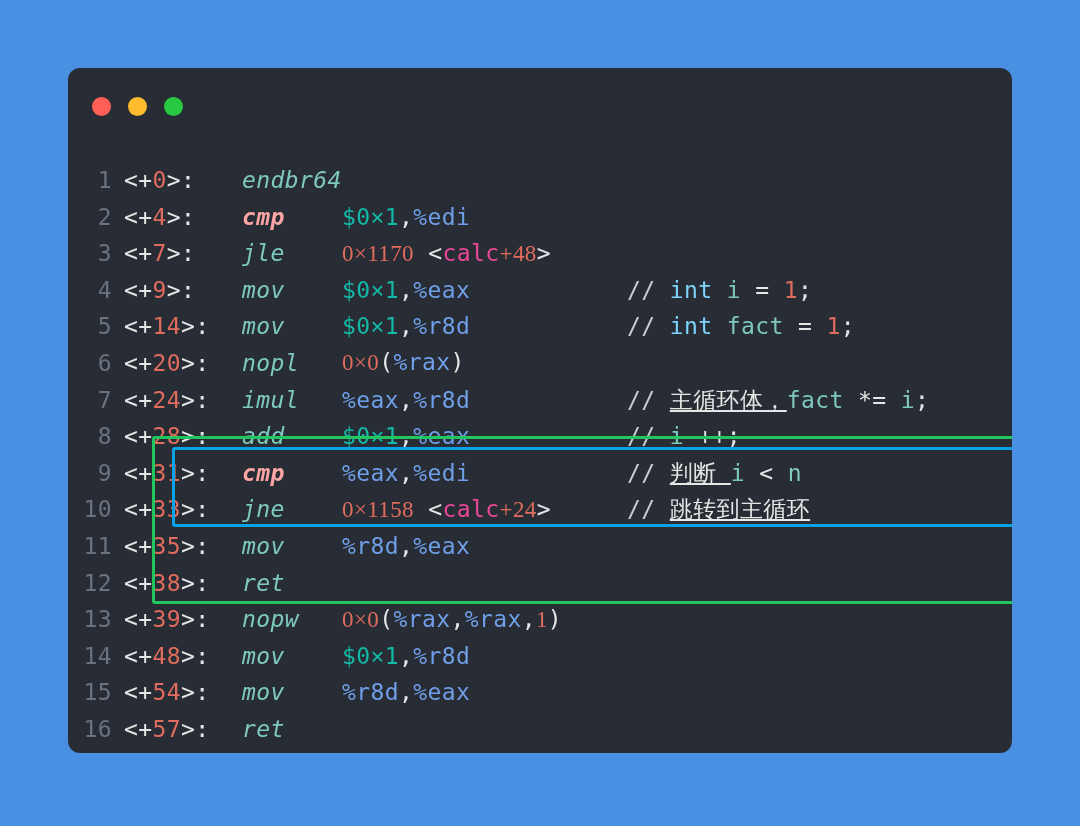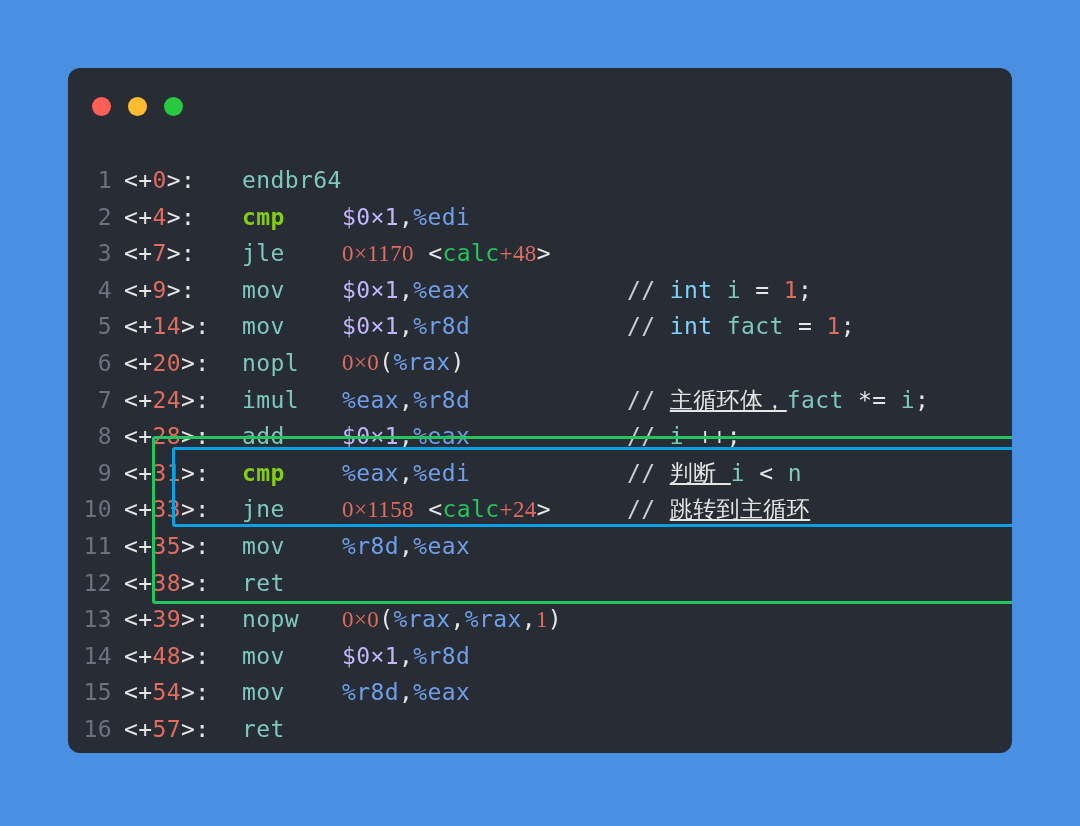--- a/index.html
+++ b/index.html
@@ -83,39 +83,40 @@
     width: 118px;
     flex: none;
     color: #e6e6e6;
   }
   .addr .num { color: #e06c5e; }
   .mn {
     display: inline-block;
     width: 100px;
     flex: none;
     color: #7ec9bd;
+    font-style: italic;
   }
-  .mn.white { color: #84cc16; font-weight: bold; }
+  .mn.white { color: #fca5a5; font-weight: bold; }
   .ops {
     display: inline-block;
     width: 285px;
     flex: none;
     color: #e6e6e6;
   }
   .cmt {
     display: inline-block;
     flex: none;
     color: #c8ccd4;
   }
 
   
-  .t-imm  { color: #c4b5fd; text-align: center; }   
+  .t-imm  { color: #14b8a6; text-align: center; }   
   .t-reg  { color: #6f9fe8; text-align: right; }   
   .t-num  { color: #e06c5e; font-family: Liberation Serif, serif; }   
-  .t-sym  { color: #22c55e; }   
+  .t-sym  { color: #ec4899; }   
   .t-pun  { color: #e6e6e6; }   
   .t-kw   { color: #7dd3fc; }   
   .t-var  { color: #7ec9bd; }   
   .t-op   { color: #e6e6e6; }   
   .t-lit  { color: #e06c5e; }   
   .t-cn   { color: #e6e6e6; text-decoration: underline; }   
   .t-slash{ color: #c8ccd4; }
 
   
   .hl-box {

